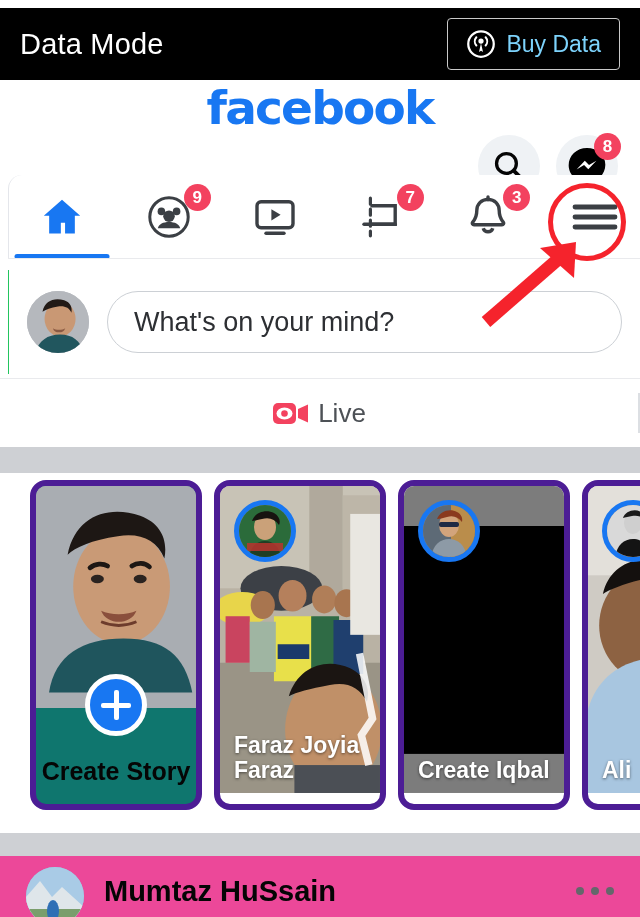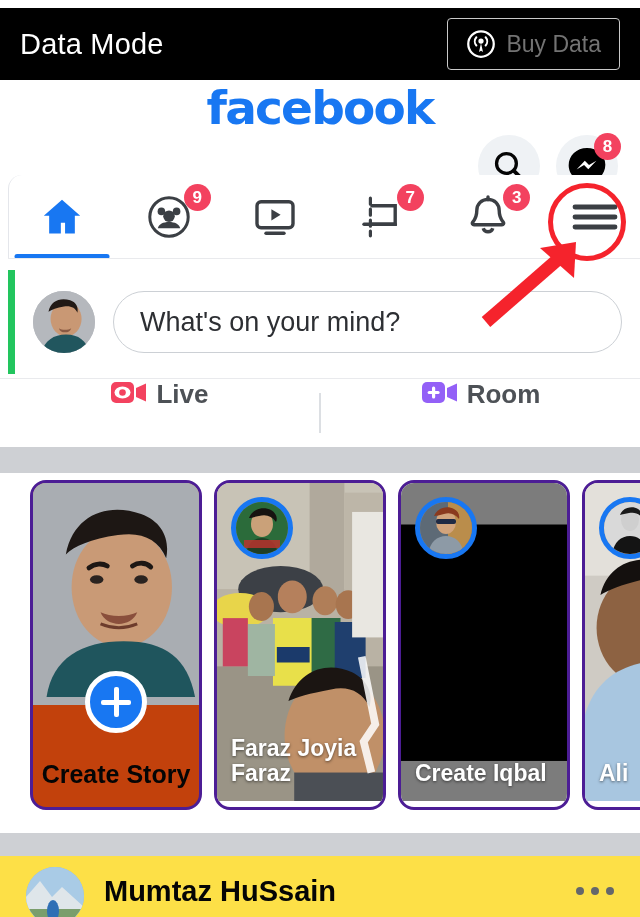--- a/index.html
+++ b/index.html
@@ -15,21 +15,21 @@
   .datamode-bar {
     position: absolute; left: 0; top: 8px; width: 640px; height: 72px;
     background: #000000; display: flex; align-items: center; padding: 0 20px;
   }
   .datamode-title {
     color: #ffffff; font-size: 29px; letter-spacing: .2px; flex: 0 0 auto;
   }
   .dm-btns { margin-left: auto; display: flex; gap: 12px; align-items: center; }
   .dm-btn {
     border: 1.5px solid #c9c9c9; border-radius: 4px; background: #000;
-    color: #737373; font-size: 23px; height: 52px; display: flex; align-items: center;
+    color: #7dd3fc; font-size: 23px; height: 52px; display: flex; align-items: center;
     justify-content: center; gap: 10px; padding: 0 18px; white-space: nowrap;
   }
   .buy-icon { width: 30px; height: 30px; flex: 0 0 auto; }
 
   
   .fb-header {
     position: absolute; left: 0; top: 80px; width: 640px; height: 95px;
     background: #fff; display: flex; align-items: center; padding: 0 22px; flex-direction: column;
   }
   .fb-logo {
@@ -67,91 +67,91 @@
     width: 95px; height: 5px; background: #1877F2; border-radius: 3px;
   }
   .nav-divider {
     position: absolute; left: 8px; top: 258px; width: 632px; height: 1px; background: #e9eaed;
   }
 
   
   .composer {
     position: absolute; left: 8px; top: 270px; width: 632px; height: 104px;
     display: flex; align-items: center; padding: 0 18px;
-    border-left: 7px solid #22c55e;
+    border-left: 1px solid #22c55e;
   }
   .avatar {
     width: 62px; height: 62px; border-radius: 50%; overflow: hidden; flex: 0 0 auto;
     background: #b9bcc1; position: relative;
   }
   .composer-input {
     flex: 1; height: 62px; margin-left: 18px; border: 1.5px solid #ccd0d5;
     border-radius: 999px; display: flex; align-items: center; padding: 0 26px;
     color: #2d2f33; font-size: 27px; background: #fff;
   }
   .composer-sep {
     position: absolute; left: 0; top: 378px; width: 640px; height: 1px; background: #e9eaed;
   }
 
   
   .action-row {
     position: absolute; left: 0; top: 379px; width: 640px; height: 68px;
     display: flex; align-items: center; background: #fff;
   }
   .action-btn {
-    flex: 1; display: flex; align-items: flex-start; justify-content: center; gap: 8px;
-    height: 100%; position: relative; font-weight: bold;
+    flex: 1; display: flex; align-items: center; justify-content: center; gap: 8px;
+    height: 100%; position: relative;
   }
   .action-label { font-size: 26px; color: #4d5156; }
   .act-div { width: 1px; height: 40px; background: #dcdfe3; }
 
   
   .gray-band { position: absolute; left: 0; width: 640px; background: #CED0D4; }
 
   
   .stories {
     position: absolute; left: 0; top: 480px; width: 640px; height: 340px;
     display: flex; gap: 12px; padding-left: 30px; overflow: hidden;
   }
   .story {
     width: 172px; height: 330px; border-radius: 16px; overflow: hidden;
     position: relative; flex: 0 0 auto; background: #fff;
-    border: 3px solid #4c1d95;
+    border: 6px solid #4c1d95;
   }
   .story-img { position: absolute; inset: 0; }
   .story-name {
     position: absolute; left: 14px; right: 8px; bottom: 20px;
     color: #fff; font-size: 23px; font-weight: bold; line-height: 1.12;
     text-shadow: 0 1px 3px rgba(0,0,0,.55);
   }
   .story-ring {
     position: absolute; left: 14px; top: 14px; width: 62px; height: 62px;
     border-radius: 50%; border: 5px solid #1877F2; overflow: hidden; background:#888;
   }
-  .create-story { background: #c2410c; }
+  .create-story { background: #0f766e; }
   .cs-photo { position: absolute; left:0; right:0; top:0; height: 222px; background: #a9adb2; overflow:hidden;}
   .cs-label {
     position: absolute; left: 0; right: 0; bottom: 18px; text-align: center;
     font-size: 25px; font-weight: bold; color: #050505;
   }
   .cs-plus {
     position: absolute; left: 50%; transform: translateX(-50%); top: 188px;
     width: 62px; height: 62px; border-radius: 50%; background: #1877F2;
     border: 5px solid #fff; display: flex; align-items: center; justify-content: center;
   }
   .cs-plus::before, .cs-plus::after {
     content: ""; position: absolute; background: #fff; border-radius: 2px;
   }
   .cs-plus::before { width: 30px; height: 5px; }
   .cs-plus::after { width: 5px; height: 30px; }
 
   
   .post {
     position: absolute; left: 0; top: 856px; width: 640px; height: 61px;
-    background: #fde047; display: flex; align-items: center; padding: 0 26px;
+    background: #ec4899; display: flex; align-items: center; padding: 0 26px;
   }
   .post-avatar {
     width: 58px; height: 58px; border-radius: 50%; overflow: hidden; flex: 0 0 auto;
     background: #8fb8d8; position: relative; margin-top: 18px;
   }
   .post-name {
     margin-left: 20px; font-size: 29px; font-weight: bold; color: #050505; margin-top: 10px;
   }
   .post-more {
     margin-left: auto; display: flex; gap: 7px; align-items: center; margin-top: 8px;
@@ -297,29 +297,20 @@
       <svg width="38" height="27" viewBox="0 0 38 27">
         <rect x="1" y="3" width="23" height="21" rx="5" fill="#F3425F"></rect>
         <ellipse cx="12.5" cy="13.5" rx="8" ry="6" fill="#fff"></ellipse>
         <ellipse cx="12.5" cy="13.5" rx="3.3" ry="3.3" fill="#F3425F"></ellipse>
         <path d="M26 9 L36 4.5 V22.5 L26 18 Z" fill="#F3425F"></path>
       </svg>
       <span class="action-label">Live</span>
     </div>
     <div class="act-div"></div>
     <div class="act-div"></div>
-    <div class="action-btn">
-      <svg width="38" height="27" viewBox="0 0 38 27">
-        <rect x="1" y="3" width="23" height="21" rx="5" fill="#9360F7"></rect>
-        <rect x="11" y="7.5" width="3.2" height="12" rx="1.5" fill="#fff"></rect>
-        <rect x="6.6" y="11.9" width="12" height="3.2" rx="1.5" fill="#fff"></rect>
-        <path d="M26 9 L36 4.5 V22.5 L26 18 Z" fill="#9360F7"></path>
-      </svg>
-      <span class="action-label">Room</span>
-    </div>
   </div>
 
   <div class="gray-band" style="top:447px;height:26px;"></div>
 
   <div class="stories">
 
     <div class="story create-story">
       <div class="cs-photo">
         <svg class="ph" viewBox="0 0 172 222" preserveAspectRatio="none">
           <rect width="172" height="222" fill="#a9adb2"></rect>

